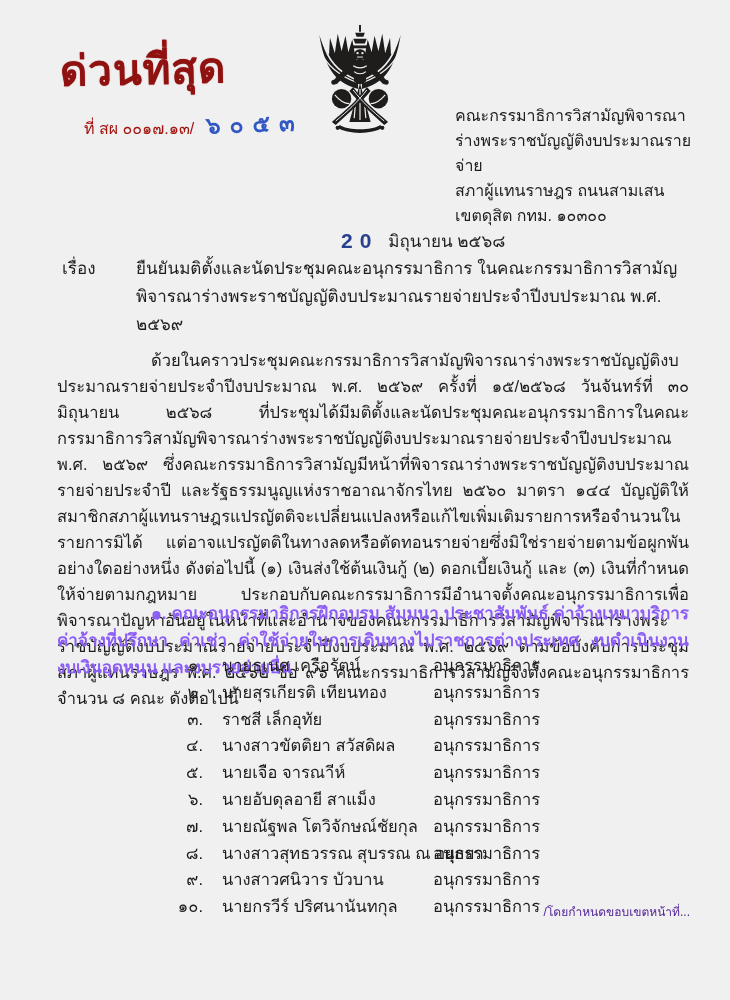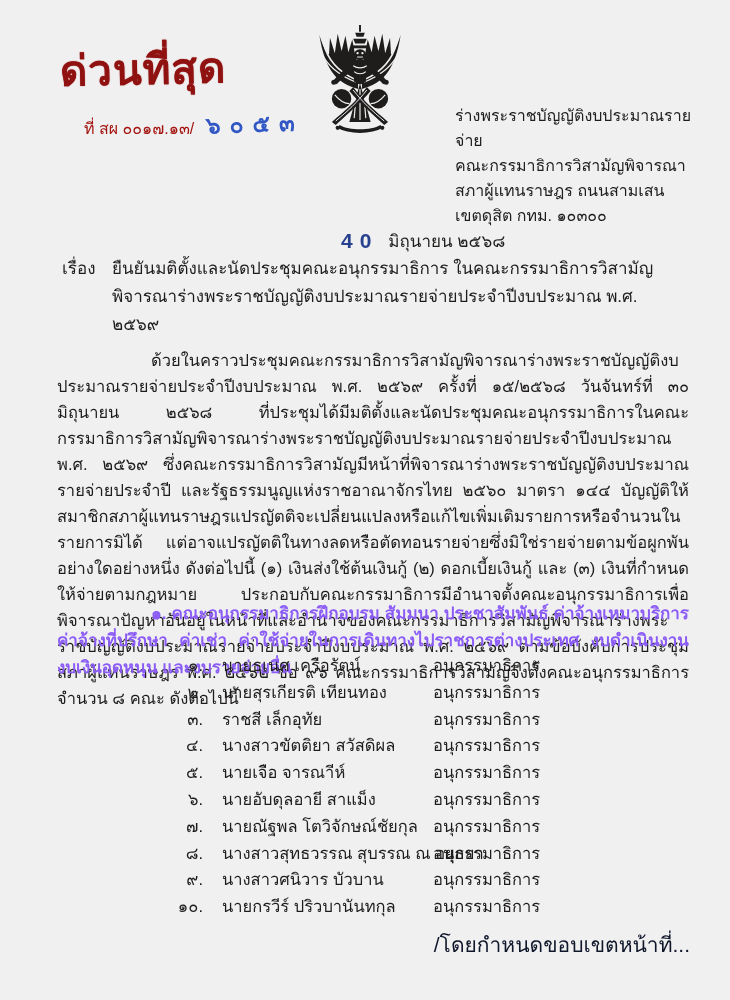--- a/index.html
+++ b/index.html
@@ -27,40 +27,40 @@
     font-size:16px; line-height:25px; color:#1e1d1c;
   }
   .date-row { position:absolute; left:341px; top:227px; font-size:17px; white-space:nowrap; }
   .date-row .day {
     display:inline-block; font-size:21px; font-weight:bold; color:#27418f;
     letter-spacing:7px; margin-right:10px; transform:translateY(1px);
   }
   
   .labeled { position:absolute; left:62px; width:626px; font-size:17px; line-height:28px; }
   .labeled .lab { position:absolute; left:0; top:0; }
-  .labeled .val { display:block; margin-left:50px; }
+  .labeled .val { display:block; margin-left:74px; }
   .subject-row { top:255px; }
   .recipient-row { top:313px; }
   
   .body-par {
     position:absolute; left:57px; top:347px; width:632px;
     font-size:16.5px; line-height:26px; text-align:justify; text-indent:94px;
     color:#1e1d1c;
   }
   .sec-head {
     position:absolute; left:57px; top:600px; width:632px;
     font-size:17px; line-height:27px; font-weight:bold; text-indent:94px;
     text-align:justify; color:#8b5cf6;
   }
   .member-list { position:absolute; left:57px; top:652px; width:632px; font-size:16.5px; }
   .member-row { position:relative; height:26.8px; line-height:26.8px; padding-left:112px; white-space:nowrap; }
   .member-row .m-no { display:inline-block; width:34px; text-align:right; }
   .member-row .m-name { margin-left:19px; }
   .member-row .m-role { position:absolute; left:376px; top:0; }
-  .footer-note { position:absolute; right:40px; top:928px; font-size:21px; color:#0f172a; }
+  .footer-note { position:absolute; right:40px; top:902px; font-size:12px; color:#4c1d95; }
 </style>
 </head>
 <body>
 
 <div class="page">
 
   <div class="urgent">ด่วนที่สุด</div>
 
   <div class="docno">
     <span>ที่ สผ ๐๐๑๗.๑๓/</span><span class="hand">๖๐๕๓</span>
@@ -117,33 +117,33 @@
 
         <path d="M42 106 C52 113 78 113 88 106 L86 103 C76 109 54 109 44 103 Z"></path>
         <circle cx="42" cy="106" r="2.2"></circle>
         <circle cx="88" cy="106" r="2.2"></circle>
       </g>
     </svg>
   </span>
 
   <div class="addr">
 
+      <div class="addr-line">คณะกรรมาธิการวิสามัญพิจารณา</div>
+
       <div class="addr-line">ร่างพระราชบัญญัติงบประมาณรายจ่าย</div>
 
-      <div class="addr-line">คณะกรรมาธิการวิสามัญพิจารณา</div>
-
 
       <div class="addr-line">สภาผู้แทนราษฎร ถนนสามเสน</div>
 
       <div class="addr-line">เขตดุสิต กทม. ๑๐๓๐๐</div>
 
   </div>
 
   <div class="date-row">
-    <span class="day">40</span><span>มิถุนายน ๒๕๖๘</span>
+    <span class="day">20</span><span>มิถุนายน ๒๕๖๘</span>
   </div>
 
   <div class="labeled subject-row">
     <span class="lab">เรื่อง</span>
     <span class="val">ยืนยันมติตั้งและนัดประชุมคณะอนุกรรมาธิการ ในคณะกรรมาธิการวิสามัญพิจารณาร่างพระราชบัญญัติงบประมาณรายจ่ายประจำปีงบประมาณ พ.ศ. ๒๕๖๙</span>
   </div>
 
 
   <p class="body-par">ด้วยในคราวประชุมคณะกรรมาธิการวิสามัญพิจารณาร่างพระราชบัญญัติงบประมาณรายจ่ายประจำปีงบประมาณ พ.ศ. ๒๕๖๙ ครั้งที่ ๑๕/๒๕๖๘ วันจันทร์ที่ ๓๐ มิถุนายน ๒๕๖๘ ที่ประชุมได้มีมติตั้งและนัดประชุมคณะอนุกรรมาธิการในคณะกรรมาธิการวิสามัญพิจารณาร่างพระราชบัญญัติงบประมาณรายจ่ายประจำปีงบประมาณ พ.ศ. ๒๕๖๙ ซึ่งคณะกรรมาธิการวิสามัญมีหน้าที่พิจารณาร่างพระราชบัญญัติงบประมาณรายจ่ายประจำปี และรัฐธรรมนูญแห่งราชอาณาจักรไทย ๒๕๖๐ มาตรา ๑๔๔ บัญญัติให้สมาชิกสภาผู้แทนราษฎรแปรญัตติจะเปลี่ยนแปลงหรือแก้ไขเพิ่มเติมรายการหรือจำนวนในรายการมิได้ แต่อาจแปรญัตติในทางลดหรือตัดทอนรายจ่ายซึ่งมิใช่รายจ่ายตามข้อผูกพันอย่างใดอย่างหนึ่ง ดังต่อไปนี้ (๑) เงินส่งใช้ต้นเงินกู้ (๒) ดอกเบี้ยเงินกู้ และ (๓) เงินที่กำหนดให้จ่ายตามกฎหมาย ประกอบกับคณะกรรมาธิการมีอำนาจตั้งคณะอนุกรรมาธิการเพื่อพิจารณาปัญหาอันอยู่ในหน้าที่และอำนาจของคณะกรรมาธิการวิสามัญพิจารณาร่างพระราชบัญญัติงบประมาณรายจ่ายประจำปีงบประมาณ พ.ศ. ๒๕๖๙ ตามข้อบังคับการประชุมสภาผู้แทนราษฎร พ.ศ. ๒๕๖๒ ข้อ ๙๖ คณะกรรมาธิการวิสามัญจึงตั้งคณะอนุกรรมาธิการ จำนวน ๘ คณะ ดังต่อไปนี้</p>
 
@@ -190,21 +190,21 @@
         <span class="m-no">๘.</span><span class="m-name">นางสาวสุทธวรรณ  สุบรรณ ณ อยุธยา</span>
         <span class="m-role">อนุกรรมาธิการ</span>
       </div>
 
       <div class="member-row">
         <span class="m-no">๙.</span><span class="m-name">นางสาวศนิวาร  บัวบาน</span>
         <span class="m-role">อนุกรรมาธิการ</span>
       </div>
 
       <div class="member-row">
-        <span class="m-no">๑๐.</span><span class="m-name">นายกรวีร์  ปริวบานันทกุล</span>
+        <span class="m-no">๑๐.</span><span class="m-name">นายกรวีร์  ปริศนานันทกุล</span>
         <span class="m-role">อนุกรรมาธิการ</span>
       </div>
 
   </div>
 
   <div class="footer-note">/โดยกำหนดขอบเขตหน้าที่...</div>
 
 </div>
 
 </body></html>

